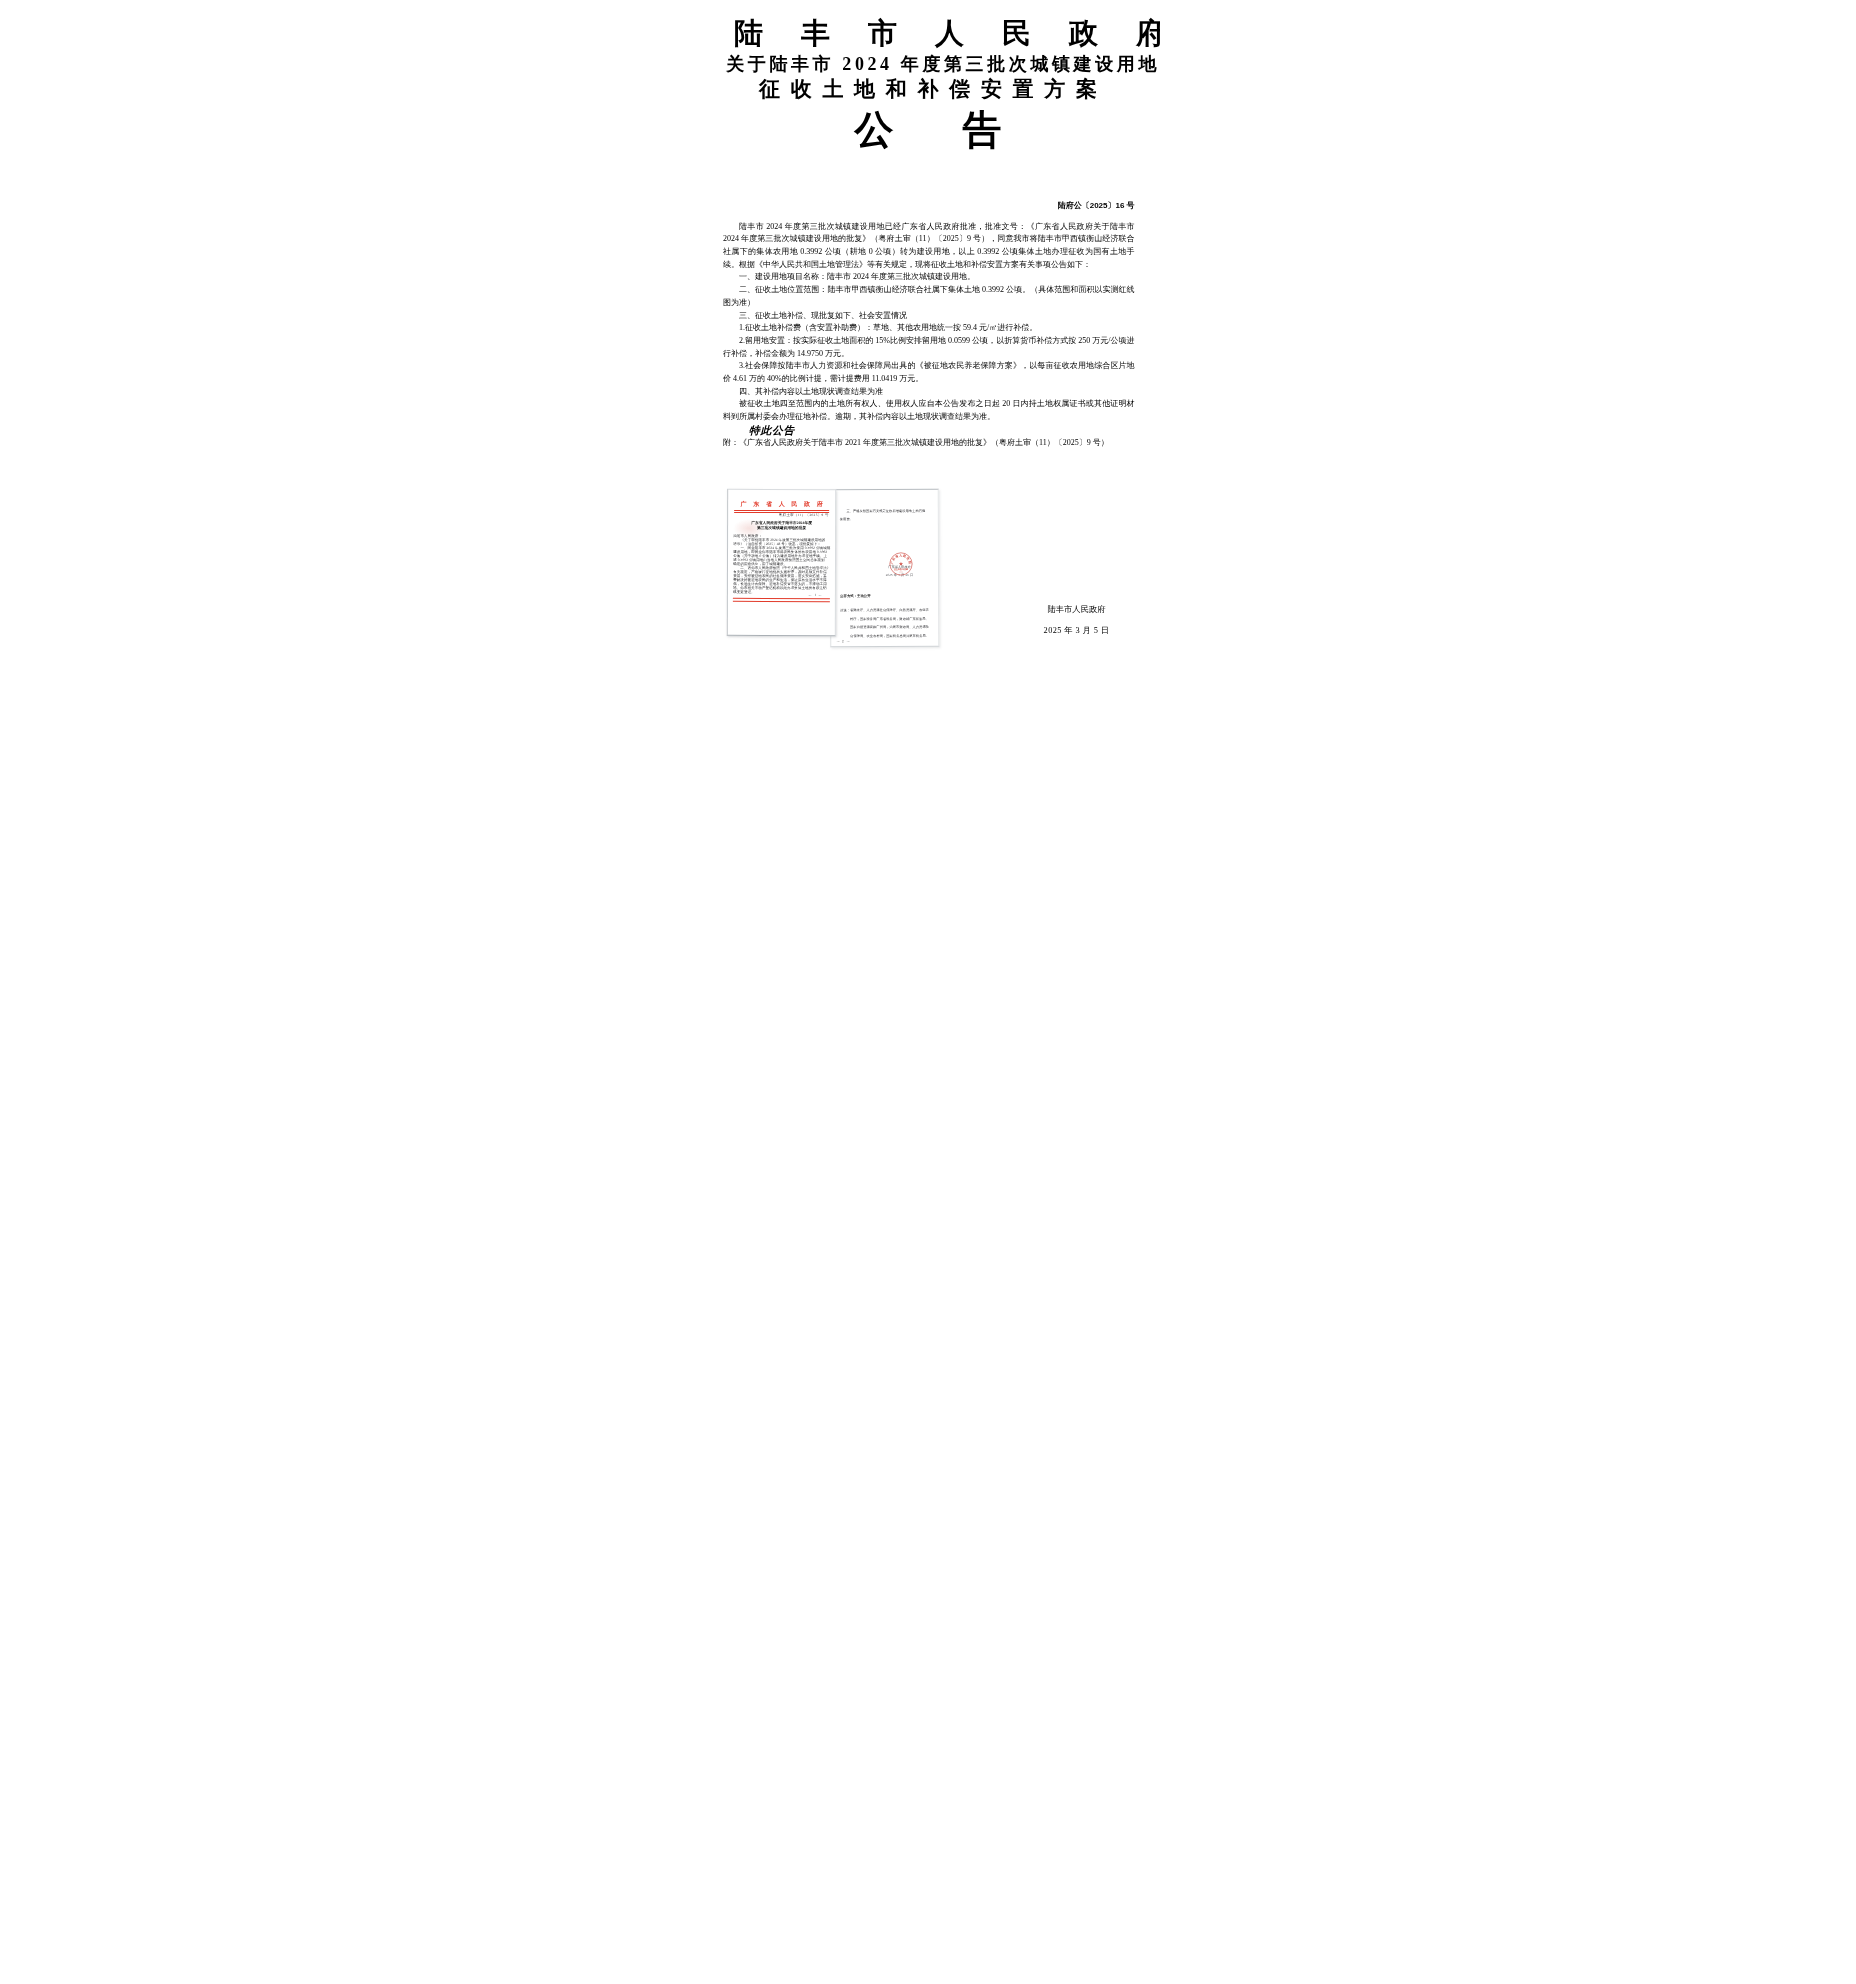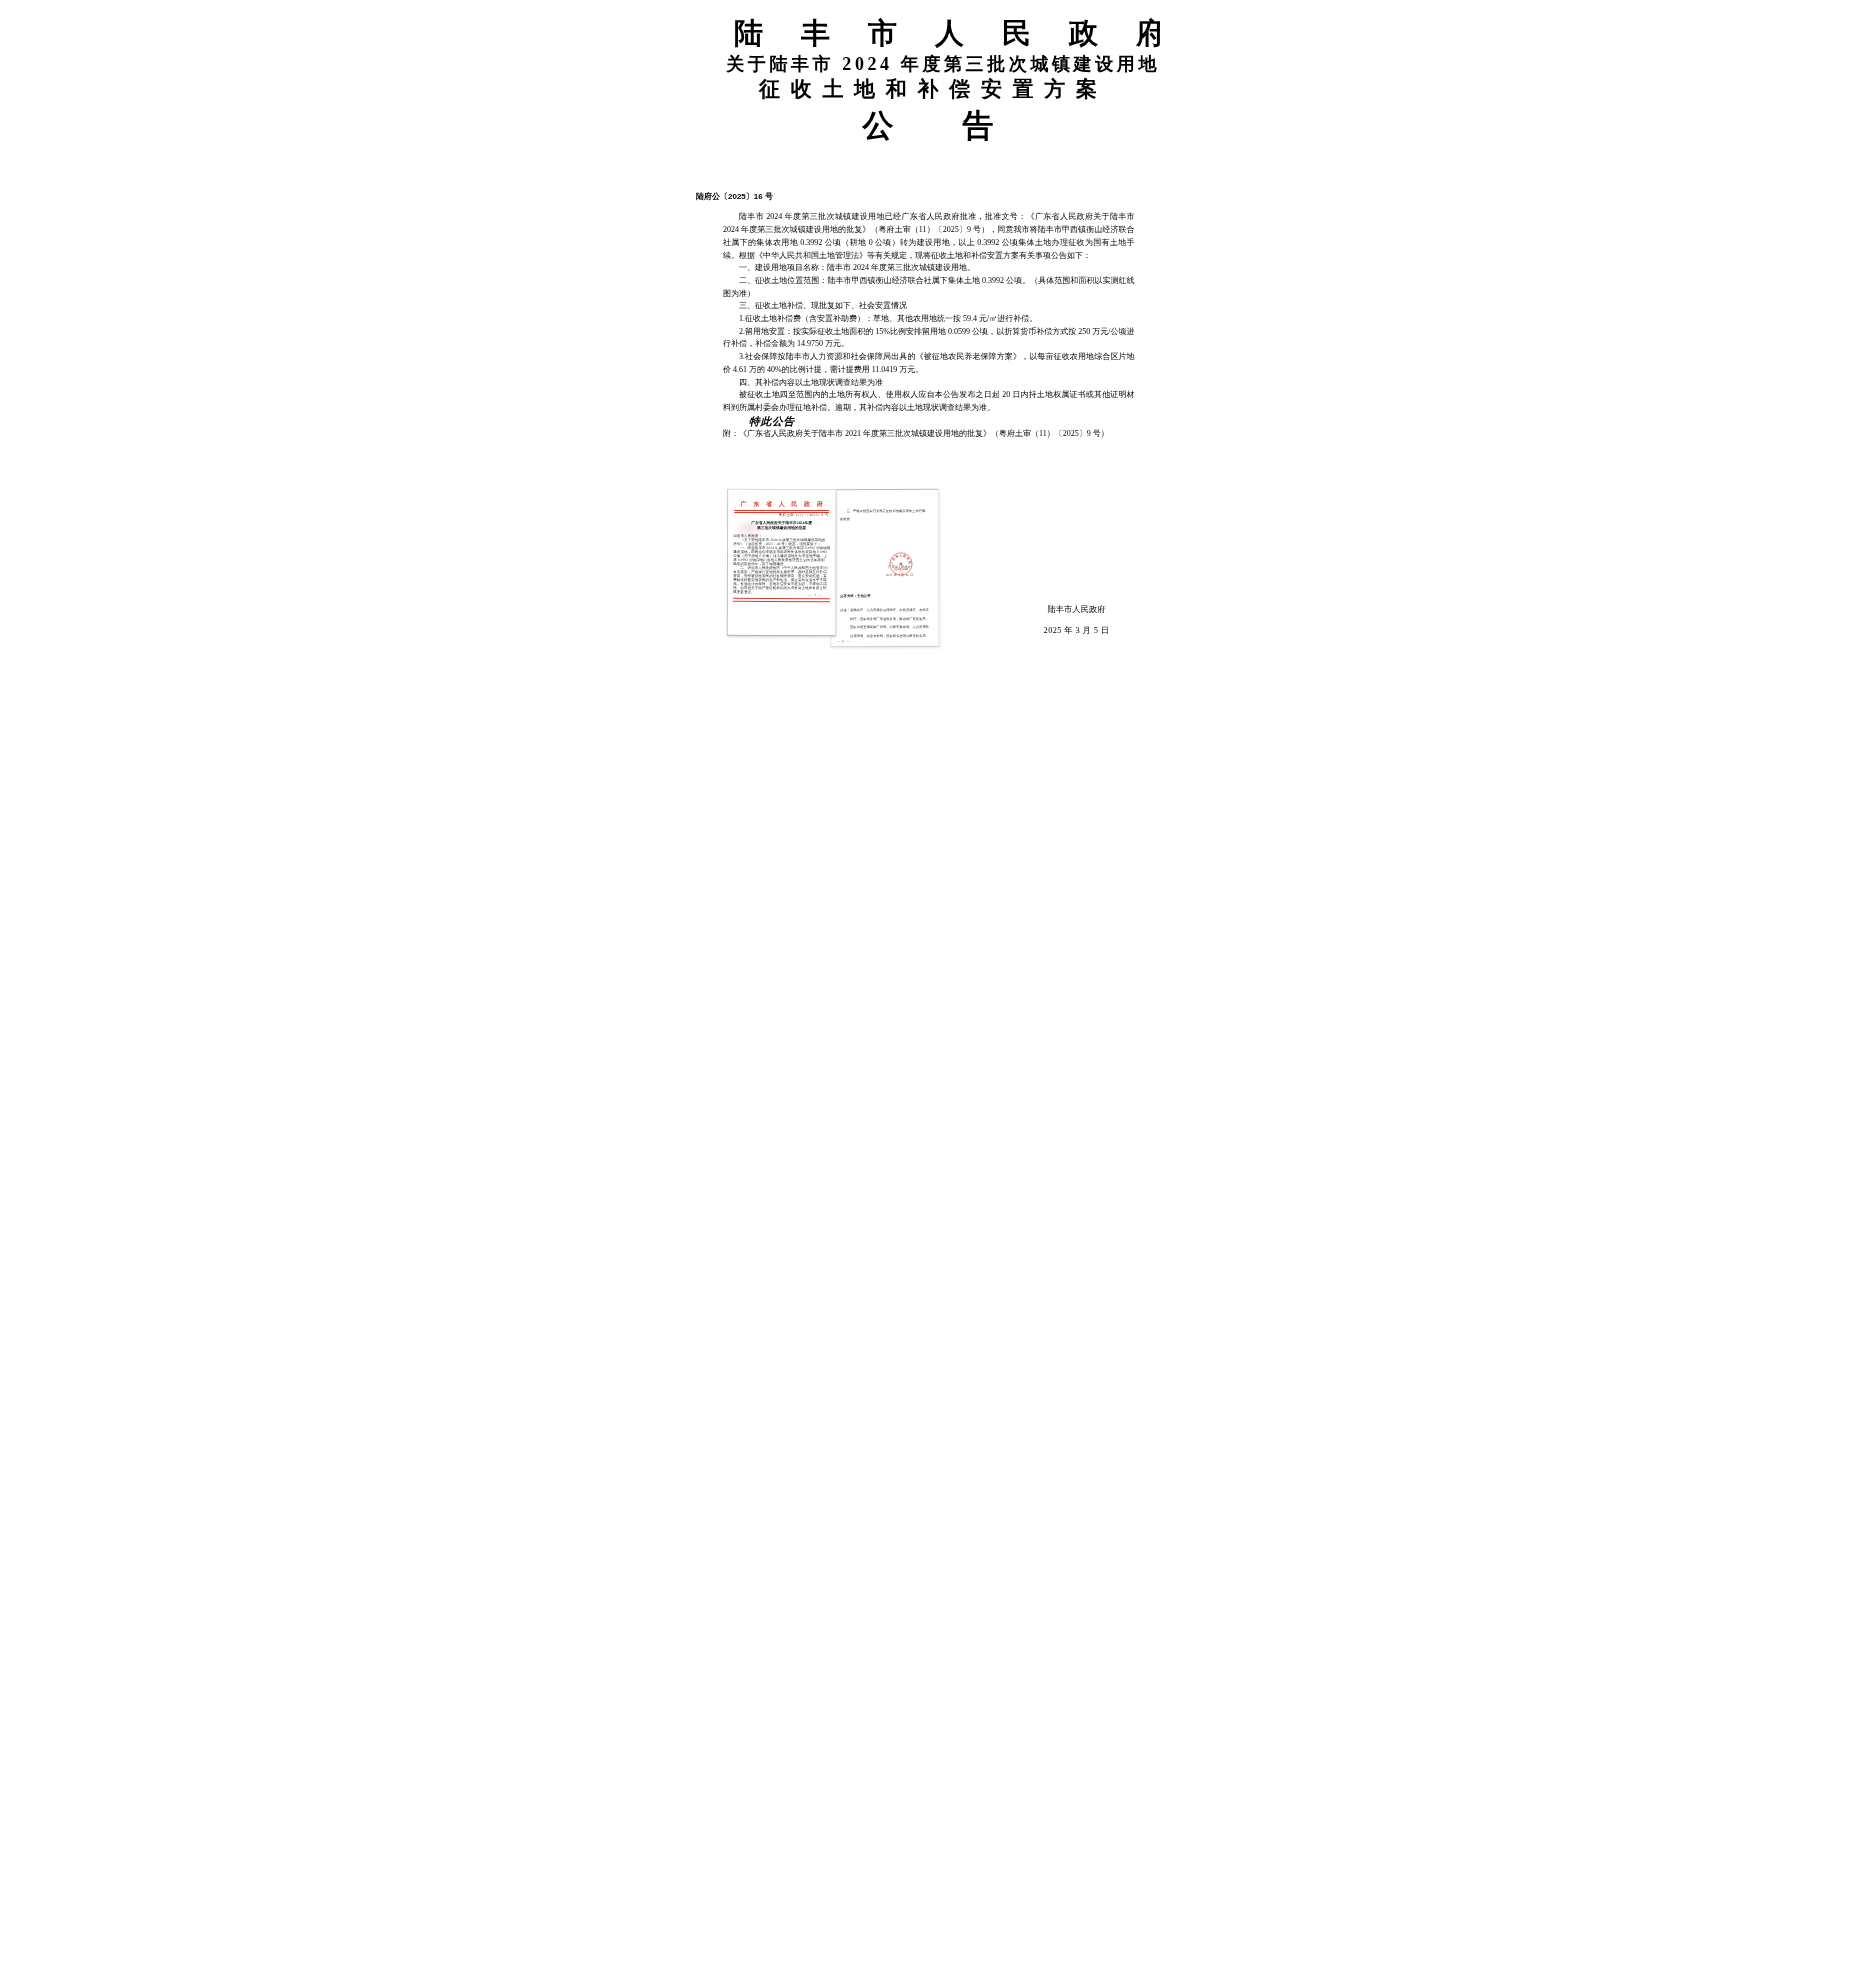--- a/index.html
+++ b/index.html
@@ -10,22 +10,22 @@
     overflow:hidden;
   }
   
   .t1 { padding-top:15px; margin:0; text-align:center; white-space:nowrap;
         font-size:29px; font-weight:900; letter-spacing:38px; padding-left:38px; line-height:1.28; }
   .t2 { margin:1.6px 0 0; text-align:right; white-space:nowrap;
         font-size:18px; font-weight:900; letter-spacing:3.6px; padding-left:3.6px; line-height:1.2; }
   .t3 { margin:1.6px 0 0; text-align:center; white-space:nowrap;
         font-size:21px; font-weight:900; letter-spacing:10.7px; padding-left:10.7px; line-height:1.2; }
   .t4 { margin:6.4px 0 0; text-align:center; white-space:nowrap;
-        font-size:31px; font-weight:900; letter-spacing:69px; padding-left:69px; line-height:1.15; }
-  .docnum { margin-top:48px; text-align:left; padding-right:25.4px; font-size:8px; line-height:10.3px;
+        font-size:39px; font-weight:900; letter-spacing:69px; padding-left:69px; line-height:1.15; }
+  .docnum { margin-top:48px; text-align:right; padding-right:25.4px; font-size:8px; line-height:10.3px;
             font-family:"Liberation Sans","DejaVu Sans",sans-serif; font-weight:bold; }
   
   .bodytext { margin-top:9px; padding:0 25.4px 0 27px; font-size:8px; line-height:12.7px; text-align:justify; }
   .bodytext p { margin:0; text-indent:2em; }
   .bodytext p.closing { font-weight:bold; font-size:10.7px; line-height:13.5px; text-indent:26px; letter-spacing:0.8px;font-style:italic; }
   .bodytext p.attach { text-indent:0; }
   
   .scans { position:absolute; left:0; top:489px; width:464px; height:159px; }
   .scan-page { position:absolute; background:#ffffff; }
   .page1 { left:31px; top:0.4px; width:107px; height:145px; z-index:2;

